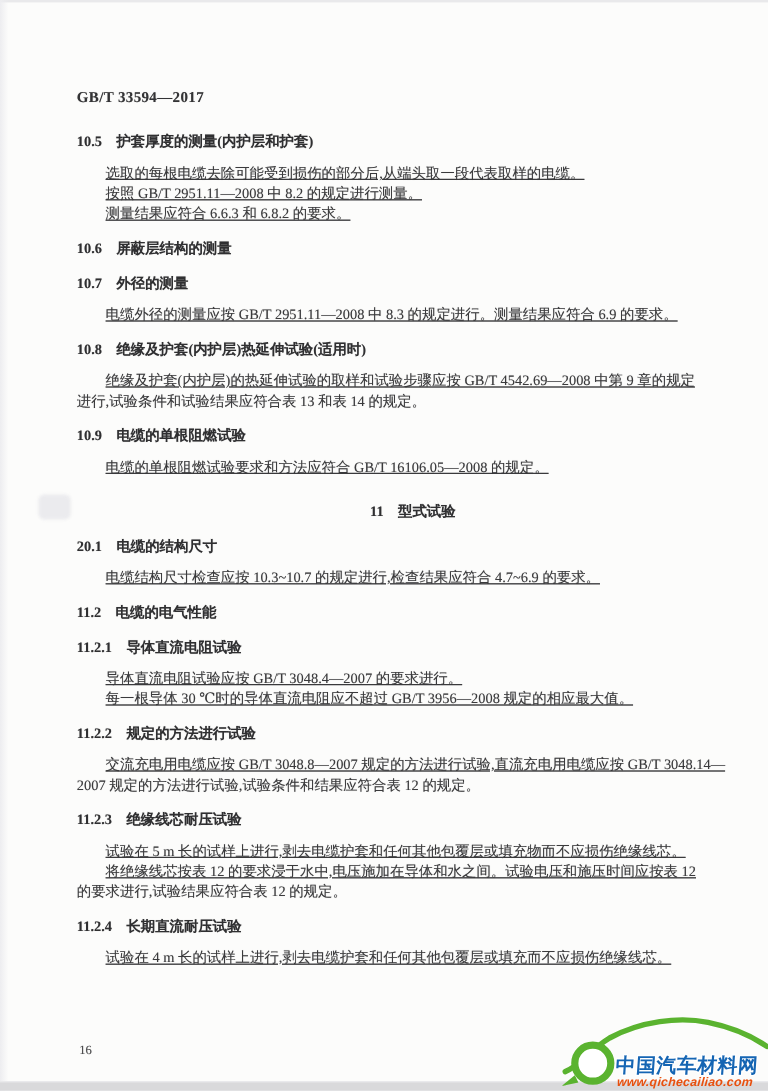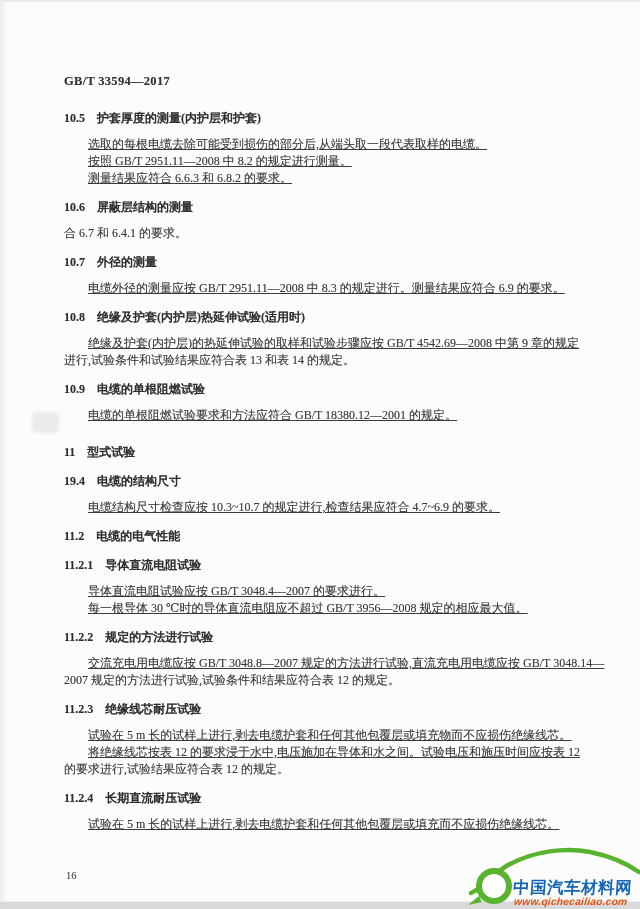--- a/index.html
+++ b/index.html
@@ -25,21 +25,21 @@
   }
   .content{
     position:absolute;left:64px;top:88px;width:560px;
     text-shadow:0 0 .6px rgba(60,60,60,.4);
   }
   .heading{
     font-size:12px;font-weight:bold;color:#2f2f31;
     line-height:17px;margin:12px 0 9px 0;white-space:nowrap;
   }
   .content .heading:first-child{margin-top:22px;}
-  .heading.chapter{margin:20px 0 12px 0;}
+  .heading.chapter{margin:20px 0 12px 0;text-align:center;}
   .sec-num{margin-right:12px;}
   .line{
     font-size:12px;line-height:17px;color:#3a3a3c;white-space:nowrap;
   }
   .line.indent{text-indent:24px;text-decoration:underline;}
   .page-number{
     position:absolute;left:66px;top:870px;font-size:10.5px;color:#4a4a4c;
     text-shadow:0 0 .6px rgba(60,60,60,.4);
   }
   
@@ -64,44 +64,43 @@
   <div class="smudge"></div>
 
   <div class="running-header">GB/T 33594—2017</div>
 
   <div class="content" id="doc-body">
       <div class="heading"><span class="sec-num">10.5</span><span>护套厚度的测量(内护层和护套)</span></div>
       <div class="line indent">选取的每根电缆去除可能受到损伤的部分后,从端头取一段代表取样的电缆。</div>
       <div class="line indent">按照 GB/T 2951.11—2008 中 8.2 的规定进行测量。</div>
       <div class="line indent">测量结果应符合 6.6.3 和 6.8.2 的要求。</div>
       <div class="heading"><span class="sec-num">10.6</span><span>屏蔽层结构的测量</span></div>
-      <div class="line">合 6.7 和 6.4.1 的要求。</div>
       <div class="heading"><span class="sec-num">10.7</span><span>外径的测量</span></div>
       <div class="line indent">电缆外径的测量应按 GB/T 2951.11—2008 中 8.3 的规定进行。测量结果应符合 6.9 的要求。</div>
       <div class="heading"><span class="sec-num">10.8</span><span>绝缘及护套(内护层)热延伸试验(适用时)</span></div>
       <div class="line indent">绝缘及护套(内护层)的热延伸试验的取样和试验步骤应按 GB/T 4542.69—2008 中第 9 章的规定</div>
       <div class="line">进行,试验条件和试验结果应符合表 13 和表 14 的规定。</div>
       <div class="heading"><span class="sec-num">10.9</span><span>电缆的单根阻燃试验</span></div>
-      <div class="line indent">电缆的单根阻燃试验要求和方法应符合 GB/T 18380.12—2001 的规定。</div>
+      <div class="line indent">电缆的单根阻燃试验要求和方法应符合 GB/T 16106.05—2008 的规定。</div>
       <div class="heading chapter"><span class="sec-num">11</span><span>型式试验</span></div>
-      <div class="heading"><span class="sec-num">19.4</span><span>电缆的结构尺寸</span></div>
+      <div class="heading"><span class="sec-num">20.1</span><span>电缆的结构尺寸</span></div>
       <div class="line indent">电缆结构尺寸检查应按 10.3~10.7 的规定进行,检查结果应符合 4.7~6.9 的要求。</div>
       <div class="heading"><span class="sec-num">11.2</span><span>电缆的电气性能</span></div>
       <div class="heading"><span class="sec-num">11.2.1</span><span>导体直流电阻试验</span></div>
       <div class="line indent">导体直流电阻试验应按 GB/T 3048.4—2007 的要求进行。</div>
       <div class="line indent">每一根导体 30 ℃时的导体直流电阻应不超过 GB/T 3956—2008 规定的相应最大值。</div>
       <div class="heading"><span class="sec-num">11.2.2</span><span>规定的方法进行试验</span></div>
       <div class="line indent">交流充电用电缆应按 GB/T 3048.8—2007 规定的方法进行试验,直流充电用电缆应按 GB/T 3048.14—</div>
       <div class="line">2007 规定的方法进行试验,试验条件和结果应符合表 12 的规定。</div>
       <div class="heading"><span class="sec-num">11.2.3</span><span>绝缘线芯耐压试验</span></div>
       <div class="line indent">试验在 5 m 长的试样上进行,剥去电缆护套和任何其他包覆层或填充物而不应损伤绝缘线芯。</div>
       <div class="line indent">将绝缘线芯按表 12 的要求浸于水中,电压施加在导体和水之间。试验电压和施压时间应按表 12</div>
       <div class="line">的要求进行,试验结果应符合表 12 的规定。</div>
       <div class="heading"><span class="sec-num">11.2.4</span><span>长期直流耐压试验</span></div>
-      <div class="line indent">试验在 5 m 长的试样上进行,剥去电缆护套和任何其他包覆层或填充而不应损伤绝缘线芯。</div>
+      <div class="line indent">试验在 4 m 长的试样上进行,剥去电缆护套和任何其他包覆层或填充而不应损伤绝缘线芯。</div>
     </div>
 
   <div class="page-number">16</div>
 
   <div class="bottom-bar"></div>
 
   <div class="watermark">
     <svg width="172" height="62" viewBox="0 0 172 62">
       <path d="M3 47 C14 43 22 30 40 19 C66 5 98 1 122 6 C142 10 158 17 171 26" fill="none" stroke-width="4.5" stroke-linecap="round" stroke="#5ab32f"></path>
       <path d="M11 50 L0 59 L14 56 Z" fill="#5ab32f"></path>

